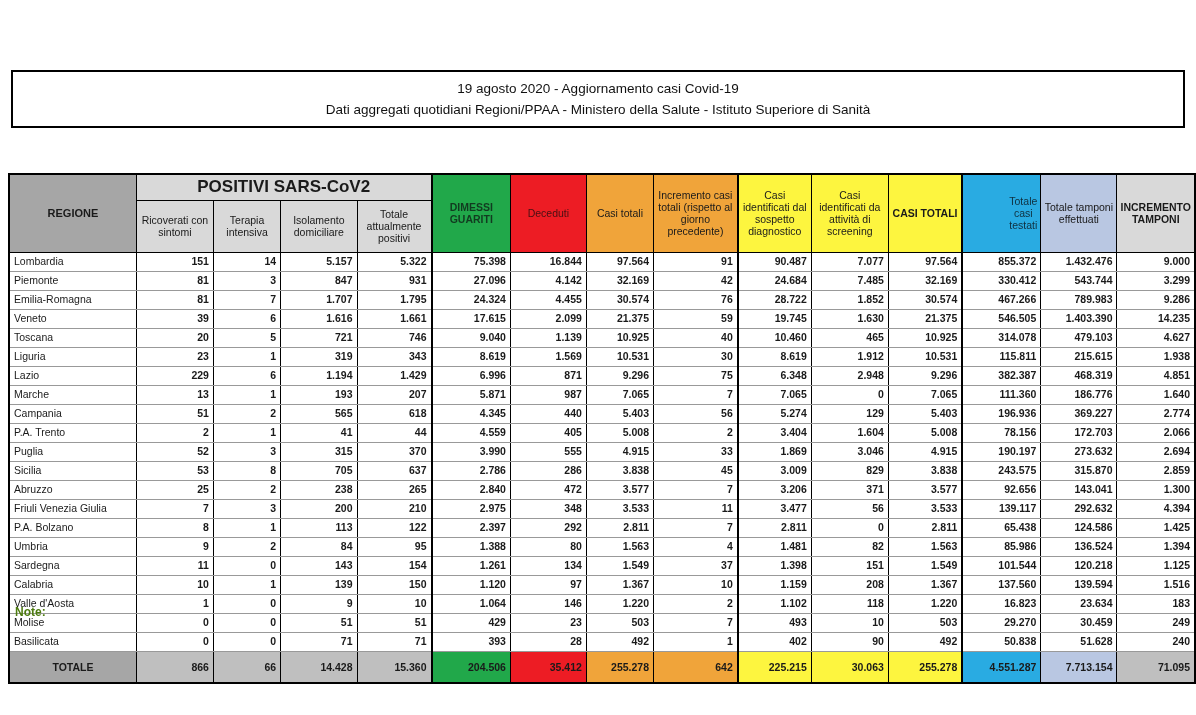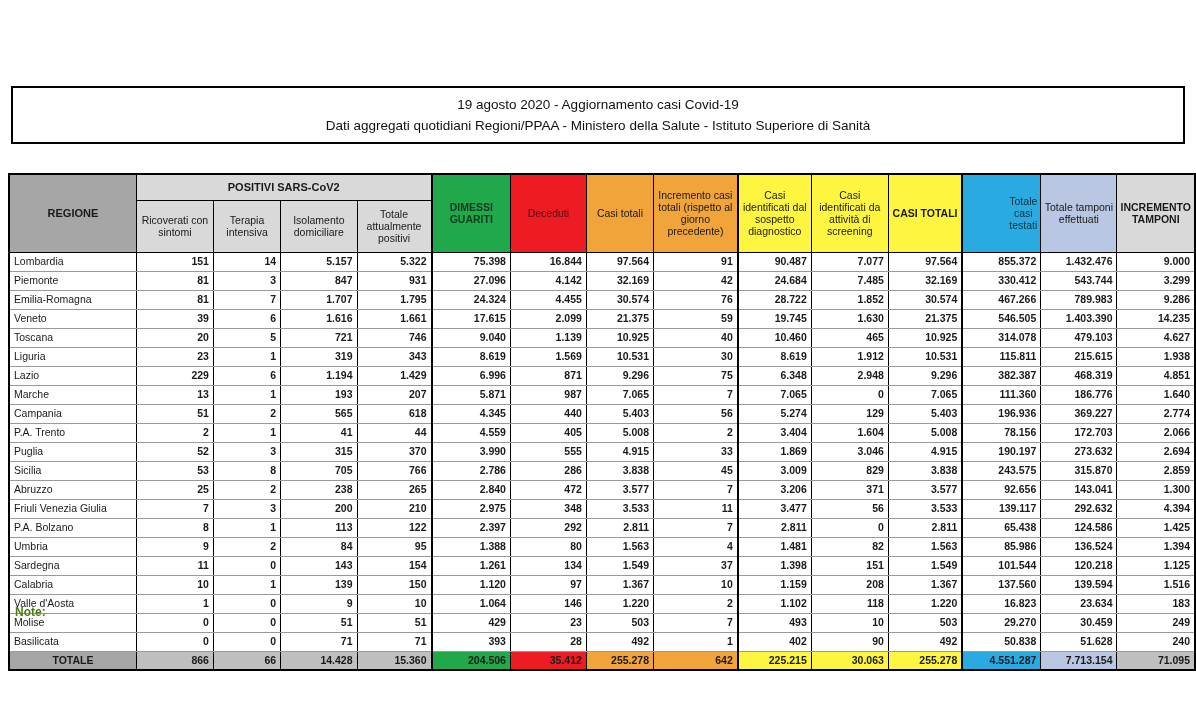--- a/index.html
+++ b/index.html
@@ -5,43 +5,43 @@
   * { box-sizing: border-box; }
   html,body { margin:0; padding:0; background:#ffffff; }
   .page {
     position:relative; width:1196px; height:715px; background:#ffffff;
     font-family:"Liberation Sans", sans-serif; color:#1a1a1a; overflow:hidden;
   }
   .title-box {
     position:absolute; left:11px; top:70px; width:1174px; height:58px;
     border:2px solid #000; display:flex; flex-direction:column;
     justify-content:space-evenly; align-items:center; text-align:center;
-    font-size:13.5px; color:#111; background:#fff; padding:4px 10px;margin-top:16px;
+    font-size:13.5px; color:#111; background:#fff; padding:4px 10px;
   }
   table.covid {
     position:absolute; left:8px; top:173px; border-collapse:collapse;
     table-layout:fixed; font-size:10.5px; border:2px solid #000; background:#fff;
   }
   th, td { padding:0 3px; overflow:hidden; white-space:normal; }
   thead th { border:1px solid #000; font-weight:normal; text-align:center; vertical-align:middle; line-height:1.15; }
   tr.group-row { height:26px; }
   tr.sub-row { height:52px; }
   tbody tr { height:19px; }
-  tr.total-row { height:19px;margin-left:20px; }
+  tr.total-row { height:32px;margin-left:20px; }
   tbody td {
     border-left:1px solid #000; border-right:1px solid #000;
     border-bottom:1px solid #999; height:14.8px; line-height:1;
   }
   td.num { text-align:right; padding-right:4px; font-weight:bold; }
   td.region { text-align:left; padding-left:4px; font-weight:normal; }
   .thick-l { border-left:2px solid #000 !important; }
   .bold { font-weight:bold; }
   .h-gray   { background:#a6a6a6; font-weight:bold; font-size:11px; }
   .h-light  { background:#d9d9d9; }
-  .h-group  { background:#d9d9d9; font-weight:bold; font-size:11px; }
+  .h-group  { background:#d9d9d9; font-weight:bold; font-size:17px; }
   .h-green  { background:#21a84a; color:#123b20; font-weight:bold;margin-left:40px; }
   .h-red    { background:#ed1c24; color:#471013; }
   .h-orange { background:#f0a43a; color:#1a1a1a; }
   .h-yellow { background:#fdf53f; color:#1a1a1a; }
   .h-cyan   { background:#29abe2; color:#10303f;padding-left:46px; }
   .h-peri   { background:#b9c7e2; color:#1a1a1a;margin-left:24px; }
   tr.total-row td { border:1px solid #000; border-top:1px solid #000; font-weight:bold; font-size:10.5px; }
   td.t-label  { background:#a6a6a6; text-align:center; font-weight:bold; }
   td.t-gray   { background:#bfbfbf; }
   td.t-green  { background:#21a84a; }
@@ -291,21 +291,21 @@
           <td class="num">4.915</td>
           <td class="num thick-l">190.197</td>
           <td class="num">273.632</td>
           <td class="num">2.694</td>
         </tr>
         <tr>
           <td class="region">Sicilia</td>
           <td class="num">53</td>
           <td class="num">8</td>
           <td class="num">705</td>
-          <td class="num">766</td>
+          <td class="num">637</td>
           <td class="num thick-l">2.786</td>
           <td class="num">286</td>
           <td class="num">3.838</td>
           <td class="num">45</td>
           <td class="num thick-l">3.009</td>
           <td class="num">829</td>
           <td class="num">3.838</td>
           <td class="num thick-l">243.575</td>
           <td class="num">315.870</td>
           <td class="num">2.859</td>

